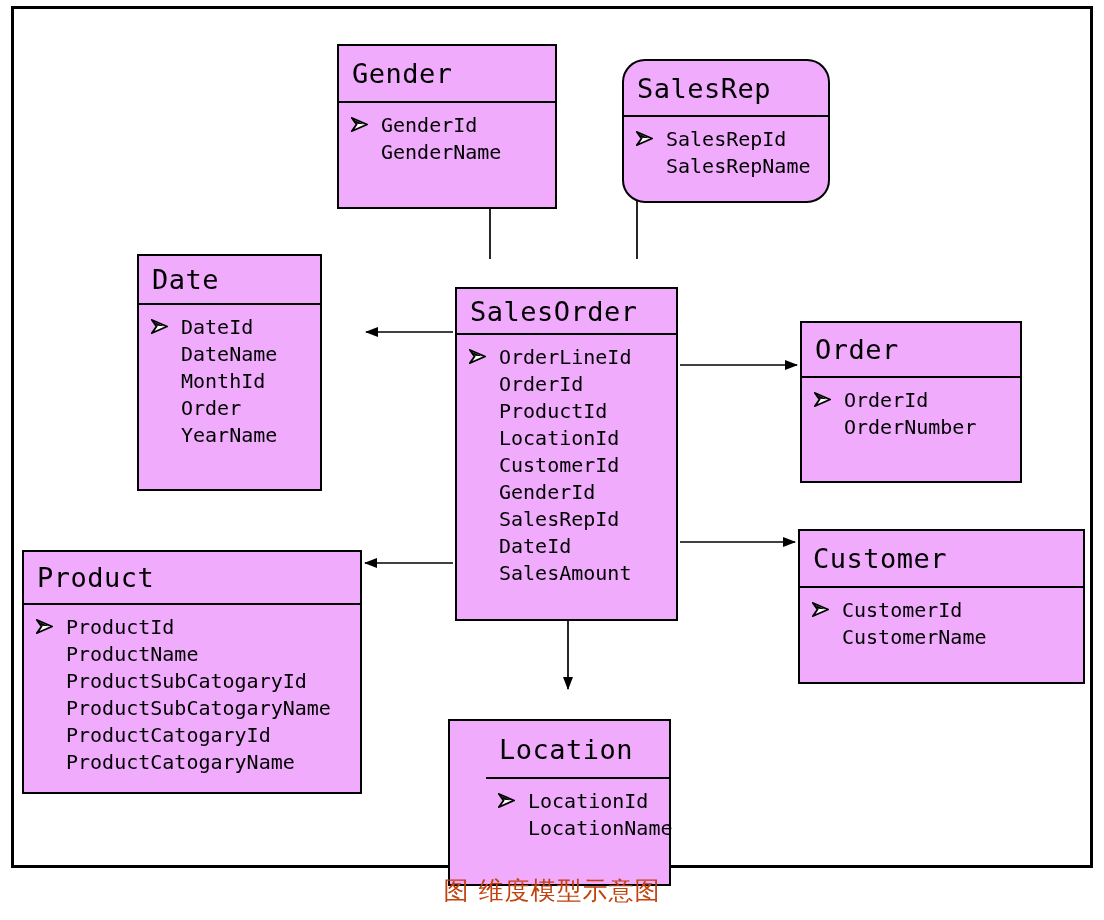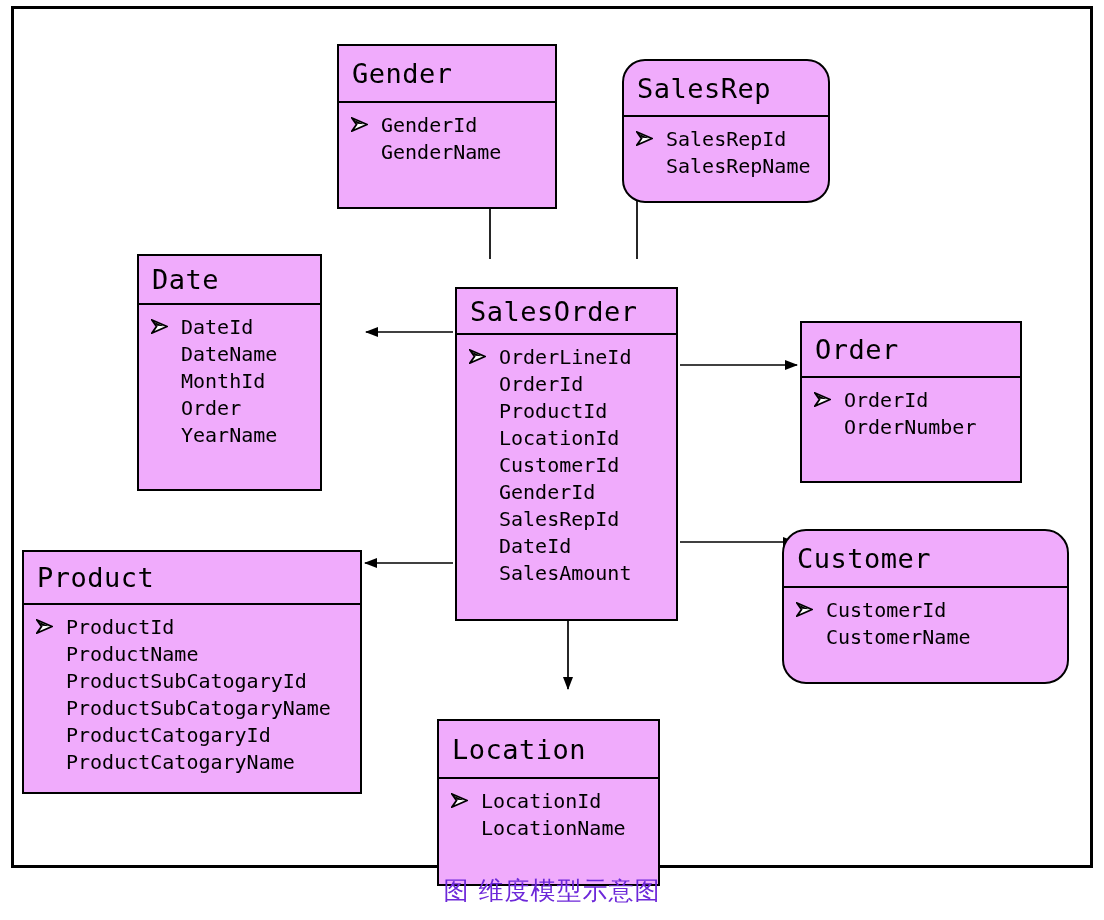--- a/index.html
+++ b/index.html
@@ -72,21 +72,21 @@
     font-size: 20px;
   }
   .caption {
     position: absolute;
     left: 0;
     top: 874px;
     width: 1104px;
     text-align: center;
     font-family: "DejaVu Serif", serif;
     font-size: 25px;
-    color: #6d28d9;
+    color: #c2410c;
     letter-spacing: 1px;
   }
 </style>
 </head>
 <body>
 
 <div class="screen">
   <div class="frame"></div>
   <svg class="arrow-layer" id="arrow-layer" width="1104" height="920" viewBox="0 0 1104 920" xmlns="http://www.w3.org/2000/svg">
     <defs>
@@ -226,21 +226,21 @@
               </svg>
             </span>
             <span class="field-name">OrderId</span>
           </div>
           <div class="field-row">
             <span class="key-col"></span>
             <span class="field-name">OrderNumber</span>
           </div>
         </div>
       </div>
-      <div class="entity" style="left: 782px; top: 503px; width: 287px; height: 155px; border-radius: 24px;">
+      <div class="entity" style="left: 798px; top: 503px; width: 287px; height: 155px;">
         <div class="entity-title" style="height: 57px;">Customer</div>
         <div class="entity-fields">
           <div class="field-row">
             <span class="key-col">
               <svg width="17" height="15" viewBox="0 0 17 15" xmlns="http://www.w3.org/2000/svg">
                 <path d="M1,1 L16,7.5 L1,14 L5.5,7.5 Z" fill="#ffffff" stroke="#000000" stroke-width="1.8" stroke-linejoin="miter"></path>
                 <path d="M2.5,2.5 L13,7.2 L6,6.8 Z" fill="#000000"></path>
               </svg>
             </span>
             <span class="field-name">CustomerId</span>
@@ -278,21 +278,21 @@
           <div class="field-row">
             <span class="key-col"></span>
             <span class="field-name">ProductCatogaryId</span>
           </div>
           <div class="field-row">
             <span class="key-col"></span>
             <span class="field-name">ProductCatogaryName</span>
           </div>
         </div>
       </div>
-      <div class="entity" style="left: 437px; top: 693px; width: 223px; height: 167px;">
+      <div class="entity" style="left: 448px; top: 693px; width: 223px; height: 167px; padding-left: 36px;">
         <div class="entity-title" style="height: 58px;">Location</div>
         <div class="entity-fields">
           <div class="field-row">
             <span class="key-col">
               <svg width="17" height="15" viewBox="0 0 17 15" xmlns="http://www.w3.org/2000/svg">
                 <path d="M1,1 L16,7.5 L1,14 L5.5,7.5 Z" fill="#ffffff" stroke="#000000" stroke-width="1.8" stroke-linejoin="miter"></path>
                 <path d="M2.5,2.5 L13,7.2 L6,6.8 Z" fill="#000000"></path>
               </svg>
             </span>
             <span class="field-name">LocationId</span>

